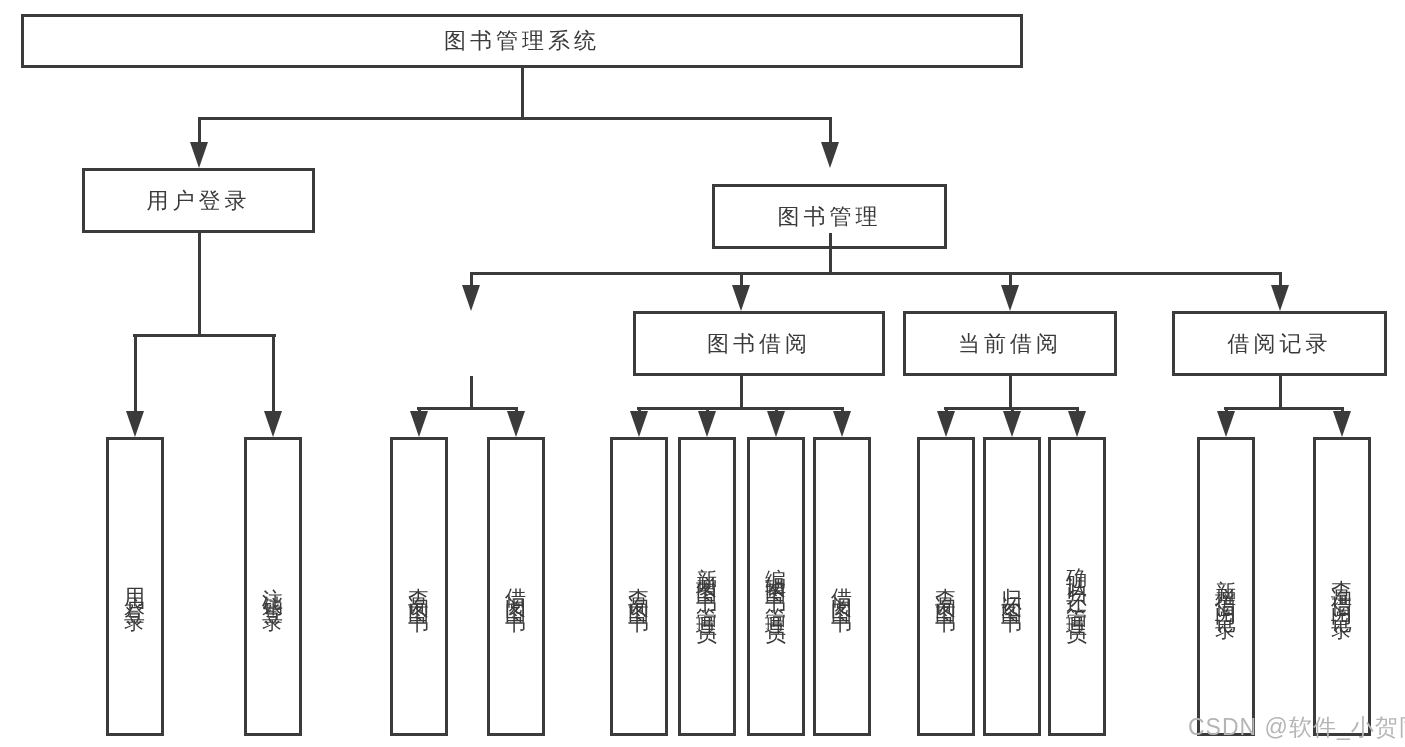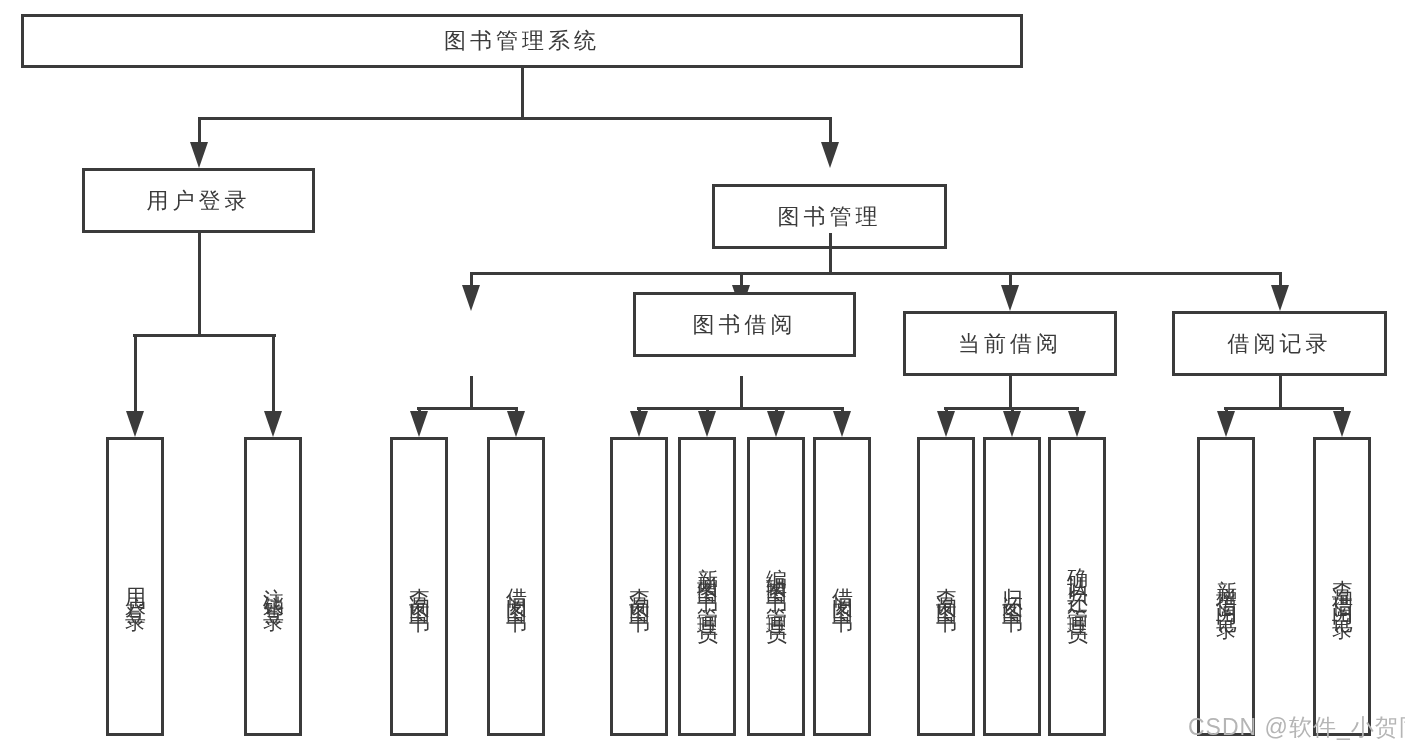--- a/index.html
+++ b/index.html
@@ -17,21 +17,20 @@
     border: 3px solid #3b3b3b;
     background: #ffffff;
     display: flex;
     align-items: center;
     justify-content: center;
     color: #3a3a3a;
     font-size: 22px;
     letter-spacing: 4px;
     text-align: right;
     white-space: nowrap;
-    font-family: Liberation Serif, serif;
   }
   .leaf .vtext {
     writing-mode: vertical-rl;
     text-orientation: mixed;
     letter-spacing: 8px;
     font-size: 21px;
     line-height: 1;
     white-space: normal;
   }
   .hline, .vline { position: absolute; background: #3b3b3b; }
@@ -81,21 +80,21 @@
   <div class="hline" style="left:470px;top:272px;width:812px"></div>
   <div class="vline" style="left:471px;top:272px;height:20px"></div>
   <div class="arrow" style="left:471px;top:285px"></div>
   <div class="vline" style="left:741px;top:272px;height:20px"></div>
   <div class="arrow" style="left:741px;top:285px"></div>
   <div class="vline" style="left:1010px;top:272px;height:20px"></div>
   <div class="arrow" style="left:1010px;top:285px"></div>
   <div class="vline" style="left:1280px;top:272px;height:20px"></div>
   <div class="arrow" style="left:1280px;top:285px"></div>
 
-  <div class="node" style="left:633px;top:292px;width:223px;height:65px">图书借阅</div>
+  <div class="node" style="left:633px;top:311px;width:252px;height:65px">图书借阅</div>
   <div class="node" style="left:903px;top:311px;width:214px;height:65px">当前借阅</div>
   <div class="node" style="left:1172px;top:311px;width:215px;height:65px">借阅记录</div>
 
   <div class="vline" style="left:471px;top:376px;height:34px"></div>
   <div class="hline" style="left:417px;top:407px;width:101px"></div>
   <div class="vline" style="left:419px;top:407px;height:10px"></div>
   <div class="arrow" style="left:419px;top:411px"></div>
   <div class="vline" style="left:516px;top:407px;height:10px"></div>
   <div class="arrow" style="left:516px;top:411px"></div>
 

